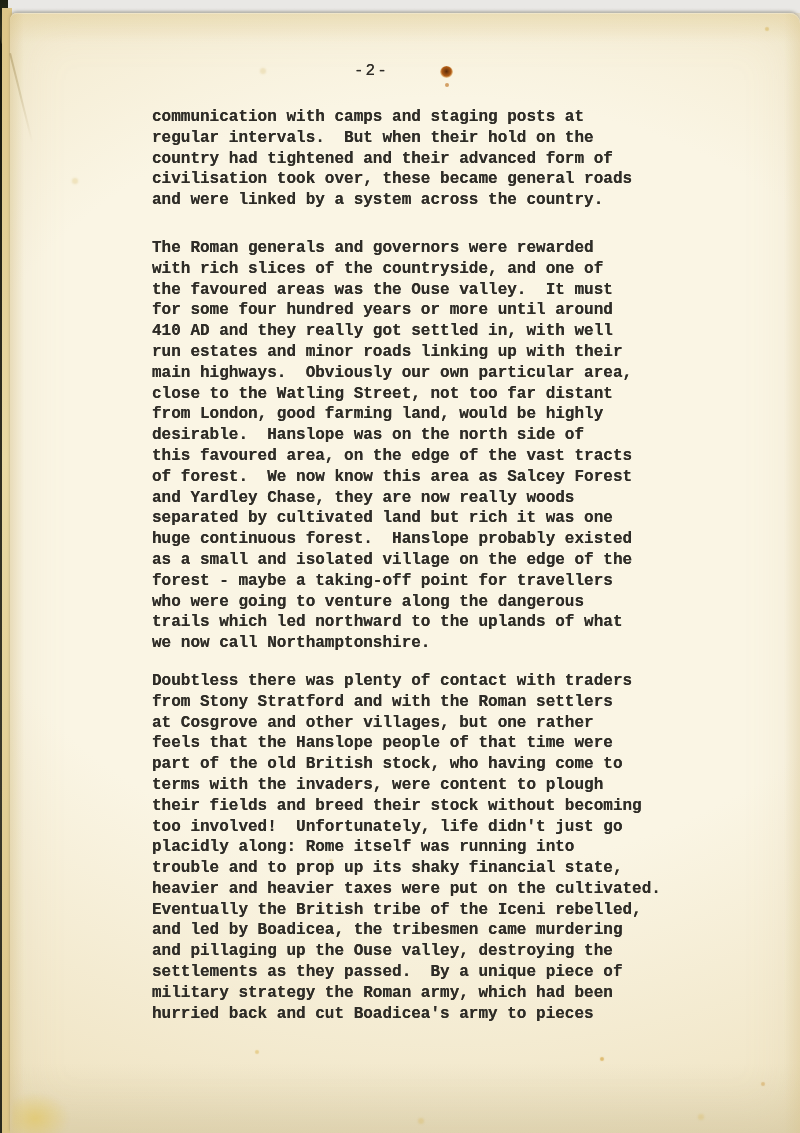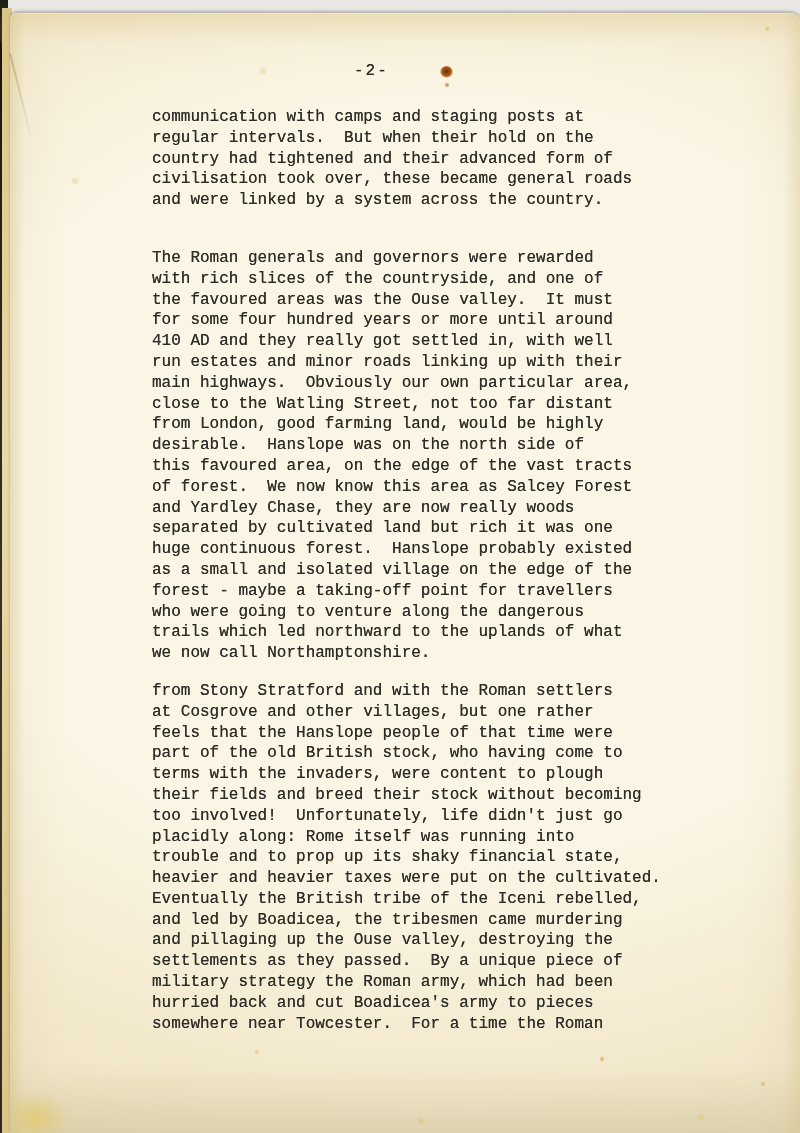--- a/index.html
+++ b/index.html
@@ -90,22 +90,22 @@
   }
   
   .content {
     position: absolute; left: 142px; top: 94px;
     width: 560px;
     color: var(--ink);
     font-size: 16px;
     line-height: 20.8px;
     text-shadow: 0 0 0.5px rgba(44, 42, 37, 0.85);
   }
-  .para { margin: 0; }
-  .para + .para { margin-top: 37px; }
+  .para { margin: 0; font-weight: bold; }
+  .para + .para { margin-top: 27px; }
   .para:nth-child(3) { margin-top: 17px; }
   .line { white-space: pre; }
   
   .specks {
     position: absolute; left: 0; top: 0;
     width: 2px; height: 2px; border-radius: 50%;
     background: transparent;
     box-shadow:
       256px 1051px 1px 1px rgba(216, 168, 48, 0.40),
       601px 1058px 1px 1px rgba(205, 150, 35, 0.55),
@@ -168,37 +168,37 @@
           <div class="line">and Yardley Chase, they are now really woods</div>
           <div class="line">separated by cultivated land but rich it was one</div>
           <div class="line">huge continuous forest.  Hanslope probably existed</div>
           <div class="line">as a small and isolated village on the edge of the</div>
           <div class="line">forest - maybe a taking-off point for travellers</div>
           <div class="line">who were going to venture along the dangerous</div>
           <div class="line">trails which led northward to the uplands of what</div>
           <div class="line">we now call Northamptonshire.</div>
         </div>
         <div class="para">
+          <div class="line">Doubtless there was plenty of contact with traders</div>
           <div class="line">from Stony Stratford and with the Roman settlers</div>
           <div class="line">at Cosgrove and other villages, but one rather</div>
           <div class="line">feels that the Hanslope people of that time were</div>
           <div class="line">part of the old British stock, who having come to</div>
           <div class="line">terms with the invaders, were content to plough</div>
           <div class="line">their fields and breed their stock without becoming</div>
           <div class="line">too involved!  Unfortunately, life didn't just go</div>
           <div class="line">placidly along: Rome itself was running into</div>
           <div class="line">trouble and to prop up its shaky financial state,</div>
           <div class="line">heavier and heavier taxes were put on the cultivated.</div>
           <div class="line">Eventually the British tribe of the Iceni rebelled,</div>
           <div class="line">and led by Boadicea, the tribesmen came murdering</div>
           <div class="line">and pillaging up the Ouse valley, destroying the</div>
           <div class="line">settlements as they passed.  By a unique piece of</div>
           <div class="line">military strategy the Roman army, which had been</div>
           <div class="line">hurried back and cut Boadicea's army to pieces</div>
-          <div class="line">somewhere near Towcester.  For a time the Roman</div>
         </div>
       </div>
   </div>
 
   <div class="specks"></div>
   <div class="smudge"></div>
 
 </div>
 
 </body></html>

